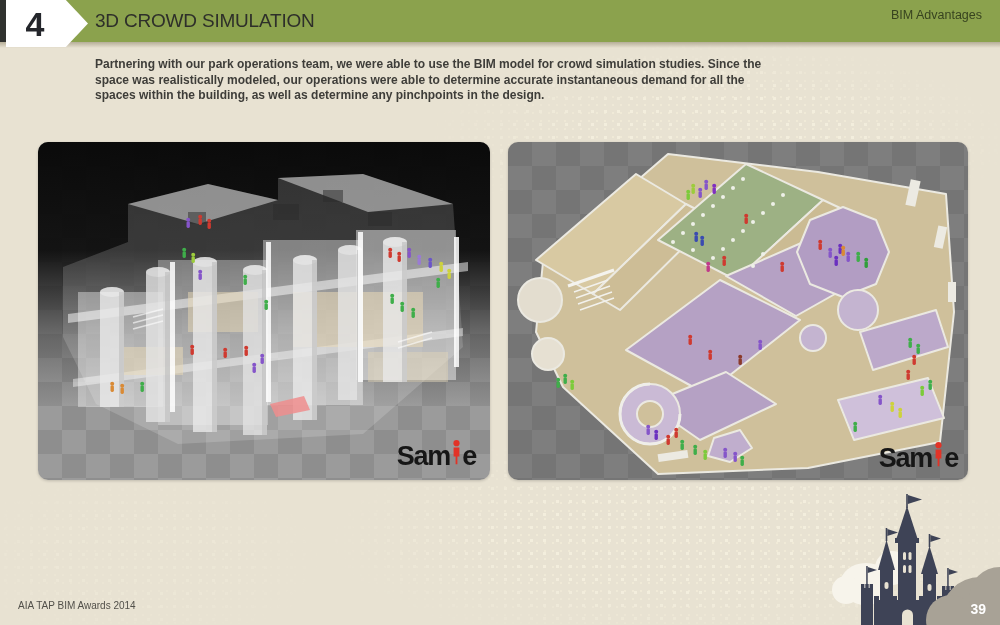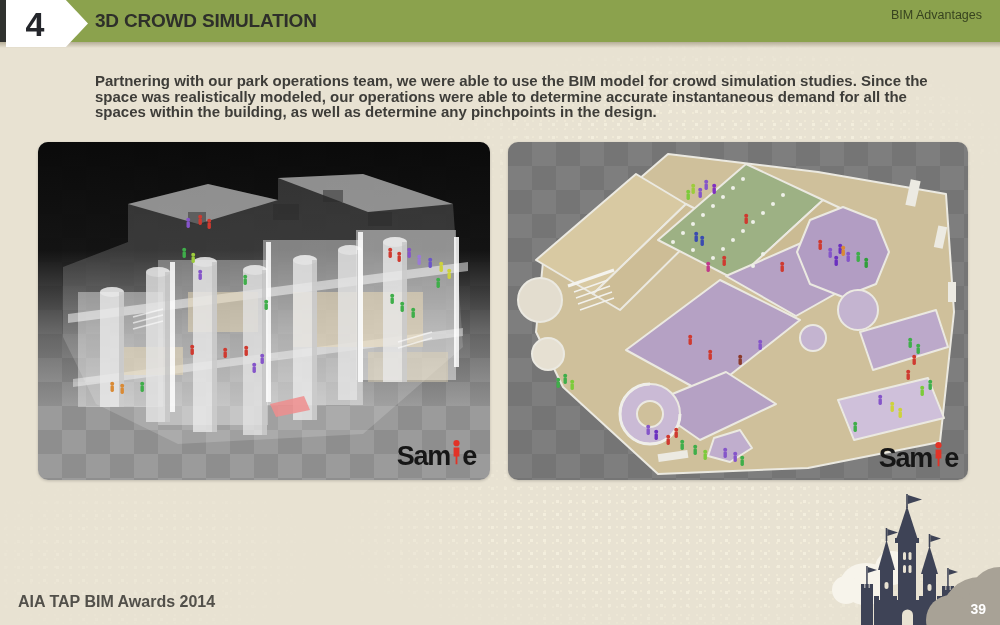--- a/index.html
+++ b/index.html
@@ -39,31 +39,31 @@
     display:flex; align-items:center; justify-content:center;
     padding-right:24px;
     filter: drop-shadow(1px 2px 1px rgba(0,0,0,.25));
   }
   .number-badge span {
     font-size:34px; font-weight:bold; color: var(--slide-number-dark, #24262b);
     line-height:1;
   }
   .slide-title {
     position:absolute; left:95px; top:0; height:41px; display:flex; align-items:center;
-    font-size:19px; font-weight:bold; letter-spacing:-0.2px;
+    font-size:19px; font-weight:normal; letter-spacing:-0.2px;
     color: var(--title-dark, #2e2f2a);
   }
   .section-label {
     position:absolute; right:18px; top:0; height:30px; display:flex; align-items:center;
     font-size:12.5px; font-weight:normal; color: var(--section-dark, #37431f);
   }
   
   .body-par {
-    position:absolute; left:95px; top:73px;
-    font-size:15px; font-weight:bold; color: var(--body-text, #3e3d39);
+    position:absolute; left:95px; top:57px;
+    font-size:12px; font-weight:bold; color: var(--body-text, #3e3d39);
     line-height:15.5px; white-space:nowrap;
   }
   
   .panel {
     position:absolute; top:142px; height:338px; border-radius:10px; overflow:hidden;
     box-shadow: 0 1px 3px rgba(0,0,0,.18);
     padding-left: 36px;
   }
   .panel-left  { left:38px;  width:452px; }
   .panel-right { left:508px; width:460px; }
@@ -87,21 +87,21 @@
     position:absolute; display:flex; align-items:flex-end;
     font-weight:bold; font-size:27px; letter-spacing:-1.2px;
     color: var(--watermark-black, #161616); line-height:1;
   }
   .watermark .pers { display:inline-block; margin:0 0 0 1px; }
   .wm-left  { right:14px; bottom:10px; }
   .wm-right { right:10px; bottom:8px;  }
   
   .footer-credit {
     position:absolute; left:18px; bottom:14px;
-    font-size:16px; font-weight:bold; color: var(--footer-text, #52504a);
+    font-size:10px; font-weight:normal; color: var(--footer-text, #52504a);
   }
   .castle-wrap { position:absolute; right:0; bottom:0; width:170px; height:135px; }
   .page-number {
     position:absolute; right:14px; bottom:8px;
     font-size:14px; font-weight:bold; color: var(--page-number-white, #fff);
   }
 </style>
 </head>
 <body>
 

